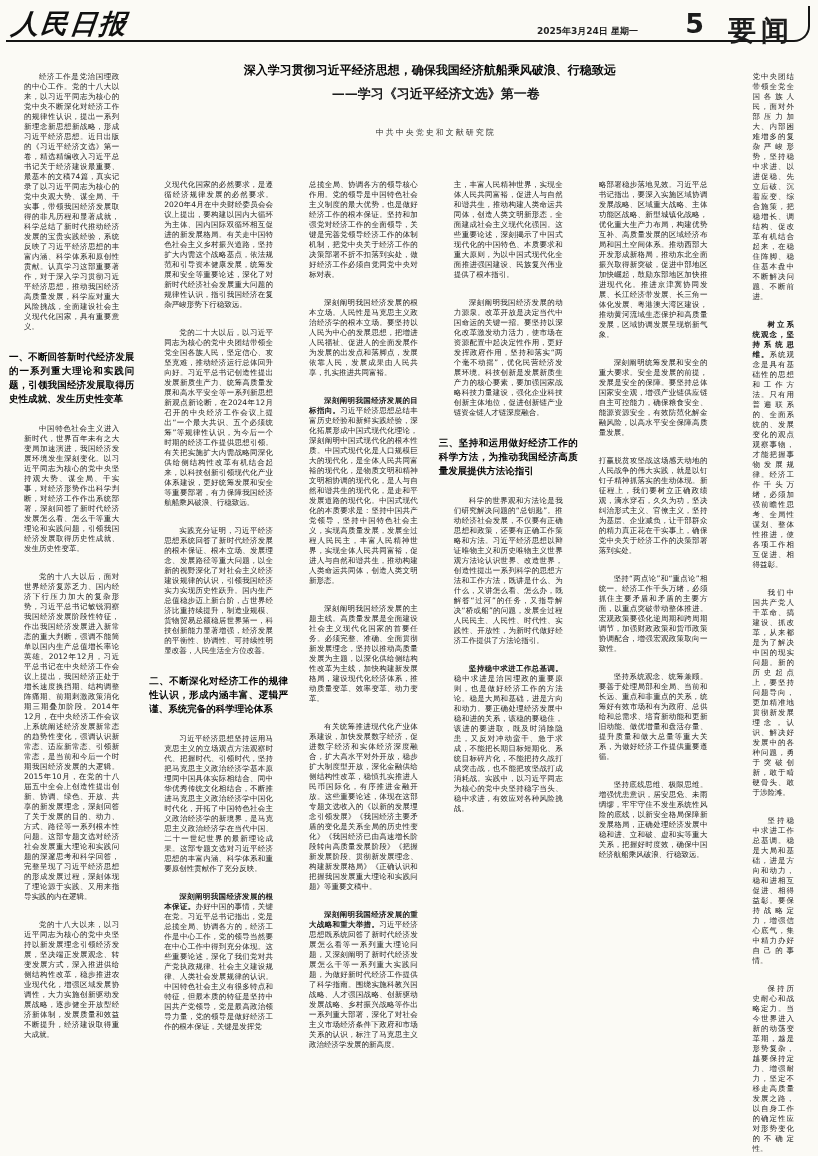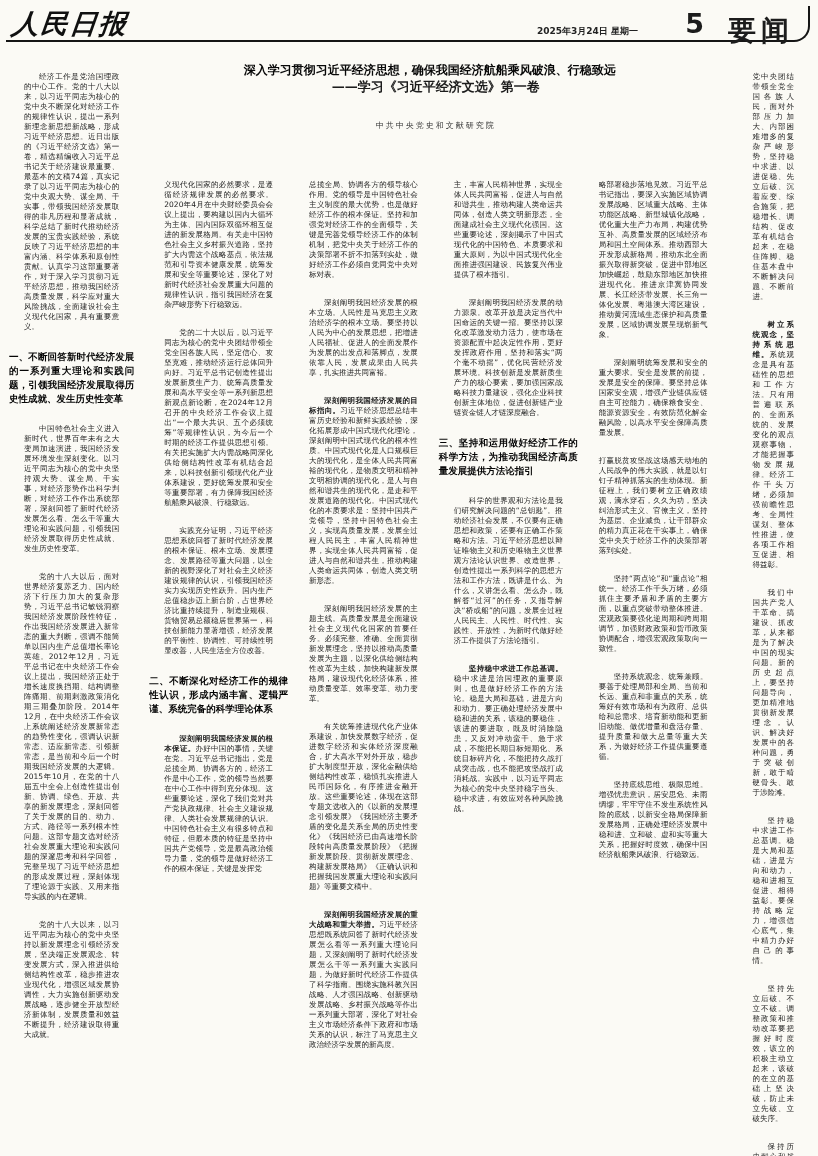--- a/index.html
+++ b/index.html
@@ -29,21 +29,21 @@
   .pagenum{position:absolute;right:108px;top:4px;font-size:27px;font-weight:bold;}
   .section-name{position:absolute;right:18px;top:8px;font-size:28px;font-weight:bold;letter-spacing:5px;white-space:nowrap;}
   
   .body{display:flex;gap:9px;margin-top:6px;height:1102px;}
   .coltext{font-size:7.5px;line-height:10px;text-align:justify;overflow:hidden;}
   .col-left{width:132px;height:1102px;}
   .center{width:582px;display:flex;flex-direction:column;}
   .col-right{width:78px;height:1102px;}
   .headline-block{height:104px;text-align:center;overflow:hidden;}
   .title{font-size:12px;font-weight:900;line-height:1.35;margin:8px 14px 0 2px;color:#080808;}
-  .subtitle{font-size:13px;font-weight:bold;}
+  .subtitle{font-size:13px;font-weight:bold;margin-top:7px;}
   .byline{font-size:8px;margin-top:24px;color:#333;letter-spacing:2px;}
   .center-cols{flex:1;display:flex;margin-top:4px;}
   .ccol{flex:1;height:988px;}
   
   .coltext p{margin:18px;}
   p.p{text-indent:2em;}
   p.pc{text-indent:0;}
   p.h{
     font-weight:bold;font-size:9.5px;line-height:14px;
     margin:9px 3px;text-indent:0;color:#050505;
@@ -78,20 +78,21 @@
         <div class="title">深入学习贯彻习近平经济思想，确保我国经济航船乘风破浪、行稳致远</div>
         <div class="subtitle">——学习《习近平经济文选》第一卷</div>
         <div class="byline">中共中央党史和文献研究院</div>
       </div>
       <div class="center-cols">
         <div class="coltext ccol">
             <p class="pc">义现代化国家的必然要求，是遵循经济规律发展的必然要求。2020年4月在中央财经委员会会议上提出，要构建以国内大循环为主体、国内国际双循环相互促进的新发展格局。有关走中国特色社会主义乡村振兴道路，坚持扩大内需这个战略基点，依法规范和引导资本健康发展，统筹发展和安全等重要论述，深化了对新时代经济社会发展重大问题的规律性认识，指引我国经济在复杂严峻形势下行稳致远。</p>
             <p class="p">党的二十大以后，以习近平同志为核心的党中央团结带领全党全国各族人民，坚定信心、攻坚克难，推动经济运行总体回升向好。习近平总书记创造性提出发展新质生产力、统筹高质量发展和高水平安全等一系列新思想新观点新论断，在2024年12月召开的中央经济工作会议上提出“一个最大共识、五个必须统筹”等规律性认识，为今后一个时期的经济工作提供思想引领。有关把实施扩大内需战略同深化供给侧结构性改革有机结合起来，以科技创新引领现代化产业体系建设，更好统筹发展和安全等重要部署，有力保障我国经济航船乘风破浪、行稳致远。</p>
             <p class="p">实践充分证明，习近平经济思想系统回答了新时代经济发展的根本保证、根本立场、发展理念、发展路径等重大问题，以全新的视野深化了对社会主义经济建设规律的认识，引领我国经济实力实现历史性跃升。国内生产总值稳步迈上新台阶，占世界经济比重持续提升，制造业规模、货物贸易总额稳居世界第一，科技创新能力显著增强，经济发展的平衡性、协调性、可持续性明显改善，人民生活全方位改善。</p>
             <p class="h">二、不断深化对经济工作的规律性认识，形成内涵丰富、逻辑严谨、系统完备的科学理论体系</p>
+            <p class="p">习近平经济思想坚持运用马克思主义的立场观点方法观察时代、把握时代、引领时代，坚持把马克思主义政治经济学基本原理同中国具体实际相结合、同中华优秀传统文化相结合，不断推进马克思主义政治经济学中国化时代化，开拓了中国特色社会主义政治经济学的新境界，是马克思主义政治经济学在当代中国、二十一世纪世界的最新理论成果。这部专题文选对习近平经济思想的丰富内涵、科学体系和重要原创性贡献作了充分反映。</p>
             <p class="p"><strong>深刻阐明我国经济发展的根本保证。</strong>办好中国的事情，关键在党。习近平总书记指出，党是总揽全局、协调各方的，经济工作是中心工作，党的领导当然要在中心工作中得到充分体现。这些重要论述，深化了我们党对共产党执政规律、社会主义建设规律、人类社会发展规律的认识。中国特色社会主义有很多特点和特征，但最本质的特征是坚持中国共产党领导，党是最高政治领导力量，党的领导是做好经济工作的根本保证，关键是发挥党</p>
           </div>
         <div class="coltext ccol">
             <p class="pc">总揽全局、协调各方的领导核心作用。党的领导是中国特色社会主义制度的最大优势，也是做好经济工作的根本保证。坚持和加强党对经济工作的全面领导，关键是完善党领导经济工作的体制机制，把党中央关于经济工作的决策部署不折不扣落到实处，做好经济工作必须自觉同党中央对标对表。</p>
             <p class="p">深刻阐明我国经济发展的根本立场。人民性是马克思主义政治经济学的根本立场。要坚持以人民为中心的发展思想，把增进人民福祉、促进人的全面发展作为发展的出发点和落脚点，发展依靠人民，发展成果由人民共享，扎实推进共同富裕。</p>
             <p class="p"><strong>深刻阐明我国经济发展的目标指向。</strong>习近平经济思想总结丰富历史经验和新鲜实践经验，深化拓展形成中国式现代化理论，深刻阐明中国式现代化的根本性质。中国式现代化是人口规模巨大的现代化，是全体人民共同富裕的现代化，是物质文明和精神文明相协调的现代化，是人与自然和谐共生的现代化，是走和平发展道路的现代化。中国式现代化的本质要求是：坚持中国共产党领导，坚持中国特色社会主义，实现高质量发展，发展全过程人民民主，丰富人民精神世界，实现全体人民共同富裕，促进人与自然和谐共生，推动构建人类命运共同体，创造人类文明新形态。</p>
             <p class="p">深刻阐明我国经济发展的主题主线。高质量发展是全面建设社会主义现代化国家的首要任务。必须完整、准确、全面贯彻新发展理念，坚持以推动高质量发展为主题，以深化供给侧结构性改革为主线，加快构建新发展格局，建设现代化经济体系，推动质量变革、效率变革、动力变革。</p>
             <p class="p">有关统筹推进现代化产业体系建设，加快发展数字经济，促进数字经济和实体经济深度融合，扩大高水平对外开放，稳步扩大制度型开放，深化金融供给侧结构性改革，稳慎扎实推进人民币国际化，有序推进金融开放。这些重要论述，体现在这部专题文选收入的《以新的发展理念引领发展》《我国经济主要矛盾的变化是关系全局的历史性变化》《我国经济已由高速增长阶段转向高质量发展阶段》《把握新发展阶段、贯彻新发展理念、构建新发展格局》《正确认识和把握我国发展重大理论和实践问题》等重要文稿中。</p>
             <p class="p"><strong>深刻阐明我国经济发展的重大战略和重大举措。</strong>习近平经济思想既系统回答了新时代经济发展怎么看等一系列重大理论问题，又深刻阐明了新时代经济发展怎么干等一系列重大实践问题，为做好新时代经济工作提供了科学指南。围绕实施科教兴国战略、人才强国战略、创新驱动发展战略、乡村振兴战略等作出一系列重大部署，深化了对社会主义市场经济条件下政府和市场关系的认识，标注了马克思主义政治经济学发展的新高度。</p>
           </div>
@@ -111,19 +112,18 @@
             <p class="p">坚持底线思维、极限思维。增强忧患意识，居安思危、未雨绸缪，牢牢守住不发生系统性风险的底线，以新安全格局保障新发展格局，正确处理经济发展中稳和进、立和破、虚和实等重大关系，把握好时度效，确保中国经济航船乘风破浪、行稳致远。</p>
           </div>
       </div>
     </div>
 
     <div class="coltext col-right">
         <p class="pc">党中央团结带领全党全国各族人民，面对外部压力加大、内部困难增多的复杂严峻形势，坚持稳中求进、以进促稳、先立后破、沉着应变、综合施策，把稳增长、调结构、促改革有机结合起来，在稳住阵脚、稳住基本盘中不断解决问题、不断前进。</p>
         <p class="p"><strong>树立系统观念，坚持系统思维。</strong>系统观念是具有基础性的思想和工作方法。只有用普遍联系的、全面系统的、发展变化的观点观察事物，才能把握事物发展规律。经济工作千头万绪，必须加强前瞻性思考、全局性谋划、整体性推进，使各项工作相互促进、相得益彰。</p>
         <p class="p">我们中国共产党人干革命、搞建设、抓改革，从来都是为了解决中国的现实问题。新的历史起点上，要坚持问题导向，更加精准地贯彻新发展理念，认识、解决好发展中的各种问题，勇于突破创新，敢于啃硬骨头、敢于涉险滩。</p>
         <p class="p">坚持稳中求进工作总基调。稳是大局和基础，进是方向和动力，稳和进相互促进、相得益彰。要保持战略定力，增强信心底气，集中精力办好自己的事情。</p>
-        <p class="p">坚持先立后破、不立不破。调整政策和推动改革要把握好时度效，该立的积极主动立起来，该破的在立的基础上坚决破，防止未立先破、立破失序。</p>
         <p class="p">保持历史耐心和战略定力。当今世界进入新的动荡变革期，越是形势复杂，越要保持定力、增强耐力，坚定不移走高质量发展之路，以自身工作的确定性应对形势变化的不确定性。</p>
         <p class="p">伟大时代孕育伟大思想，伟大思想引领伟大实践。新征程上，我们要更加紧密地团结在以习近平同志为核心的党中央周围，深入学习领悟笃行习近平经济思想，深刻领悟“两个确立”的决定性意义，坚决做到“两个维护”，高质量完成“十四五”规划目标任务，为实现“十五五”良好开局打牢基础，以更加坚定的决心和信心共同书写中国式现代化新篇章。</p>
       </div>
 
   </div>
 </div>
 
 </body></html>

